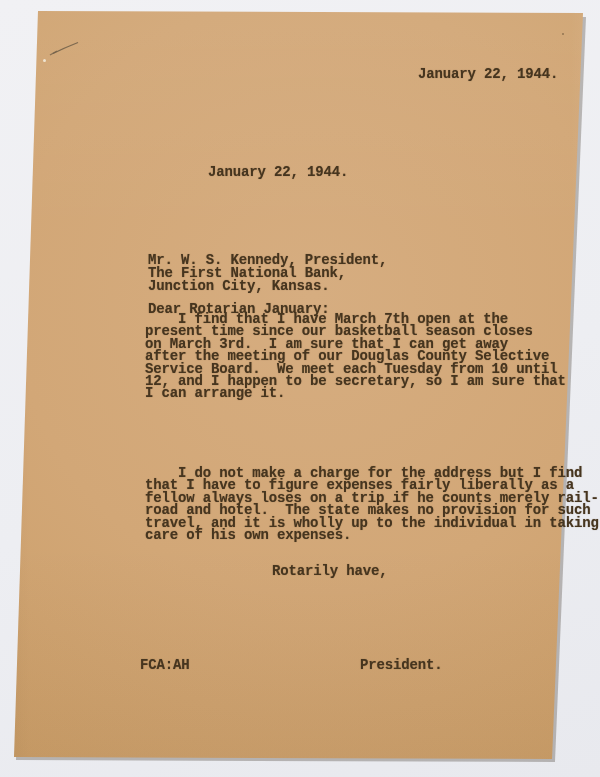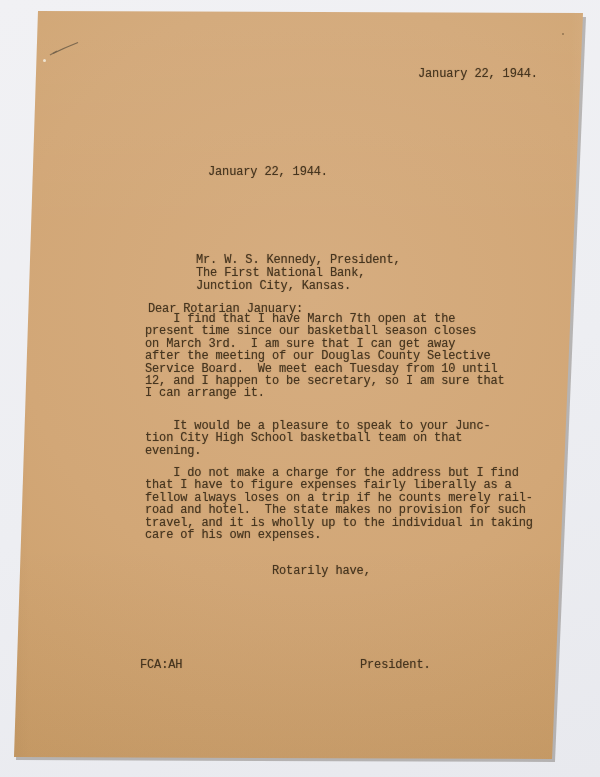--- a/index.html
+++ b/index.html
@@ -27,31 +27,31 @@
     inset: 0;
     clip-path: polygon(38px 11px, 583px 13px, 552px 759px, 14px 757px);
     background:
       linear-gradient(90deg, rgba(60,40,20,0.05) 0%, rgba(60,40,20,0) 5%, rgba(60,40,20,0) 95%, rgba(255,255,255,0.07) 100%),
       linear-gradient(180deg, rgba(255,255,255,0.05) 0%, rgba(0,0,0,0) 30%, rgba(0,0,0,0) 70%, rgba(60,35,10,0.06) 100%),
       radial-gradient(90% 70% at 52% 38%, #d6ad80 0%, #d2a777 55%, #cc9f69 100%);
   }
   .txt {
     position: absolute;
     font-family: "Liberation Mono", "DejaVu Sans Mono", monospace;
-    font-size: 12px;
+    font-size: 14px;
     line-height: 12.4px;
-    font-weight: 400;
+    font-weight: 700;
     letter-spacing: -0.15px;
     color: #46351f;
     white-space: pre;
     text-shadow: 0 0 1px rgba(74, 54, 30, 0.55);
   }
   .date-top   { left: 418px; top: 68px;  }
   .date-mid   { left: 208px; top: 166px; }
-  .recipient  { left: 148px; top: 254px; line-height: 13px; margin-left: 48px; }
+  .recipient  { left: 148px; top: 254px; line-height: 13px; }
   .salutation { left: 148px; top: 303px; }
   .para-1     { left: 145px; top: 313px; }
   .para-2     { left: 145px; top: 420px; }
   .para-3     { left: 145px; top: 467px; }
   .closing    { left: 272px; top: 565px; }
   .initials   { left: 140px; top: 659px; }
   .sig-title  { left: 320px; top: 659px; padding-left: 40px; }
   .pencil-mark {
     position: absolute;
     left: 40px;
@@ -107,23 +107,20 @@
   <div class="txt salutation">Dear Rotarian January:</div>
 
   <div class="txt para-1">    I find that I have March 7th open at the
 present time since our basketball season closes
 on March 3rd.  I am sure that I can get away
 after the meeting of our Douglas County Selective
 Service Board.  We meet each Tuesday from 10 until
 12, and I happen to be secretary, so I am sure that
 I can arrange it.</div>
 
-  <div class="txt para-2">    It would be a pleasure to speak to your Junc-
-tion City High School basketball team on that
-evening.</div>
 
   <div class="txt para-3">    I do not make a charge for the address but I find
 that I have to figure expenses fairly liberally as a
 fellow always loses on a trip if he counts merely rail-
 road and hotel.  The state makes no provision for such
 travel, and it is wholly up to the individual in taking
 care of his own expenses.</div>
 
   <div class="txt closing">Rotarily have,</div>
 

